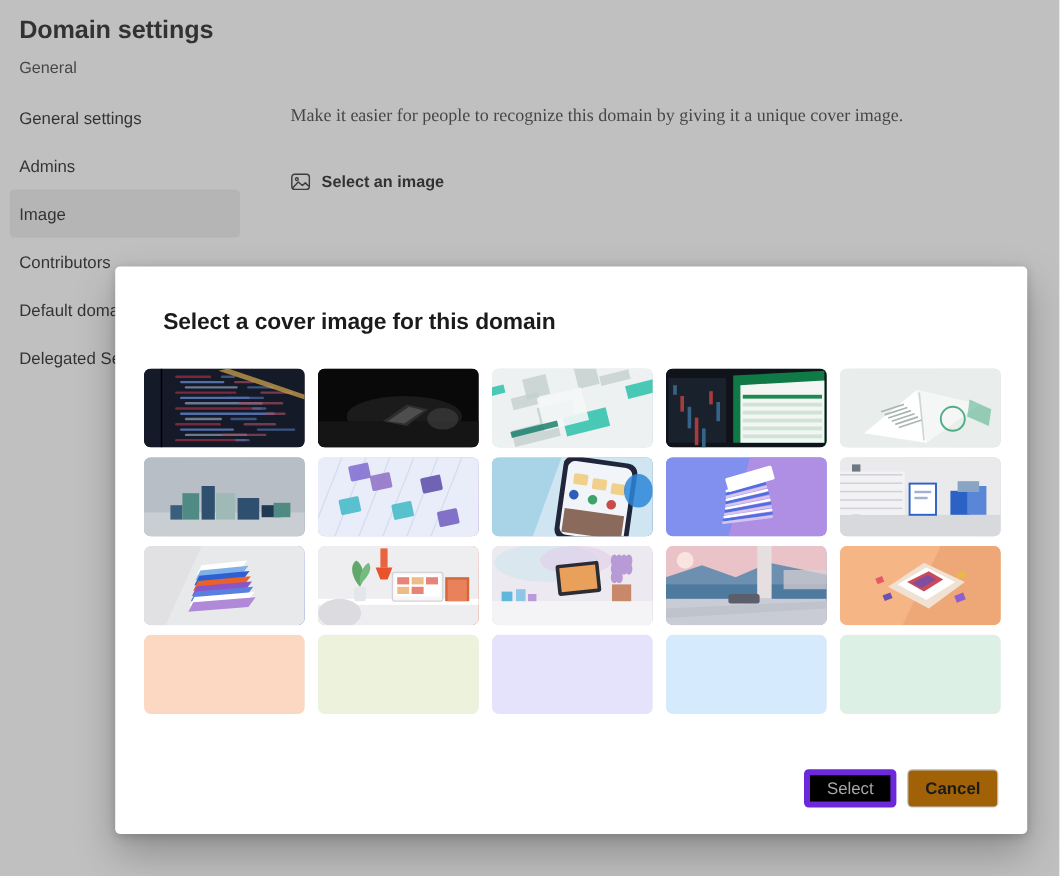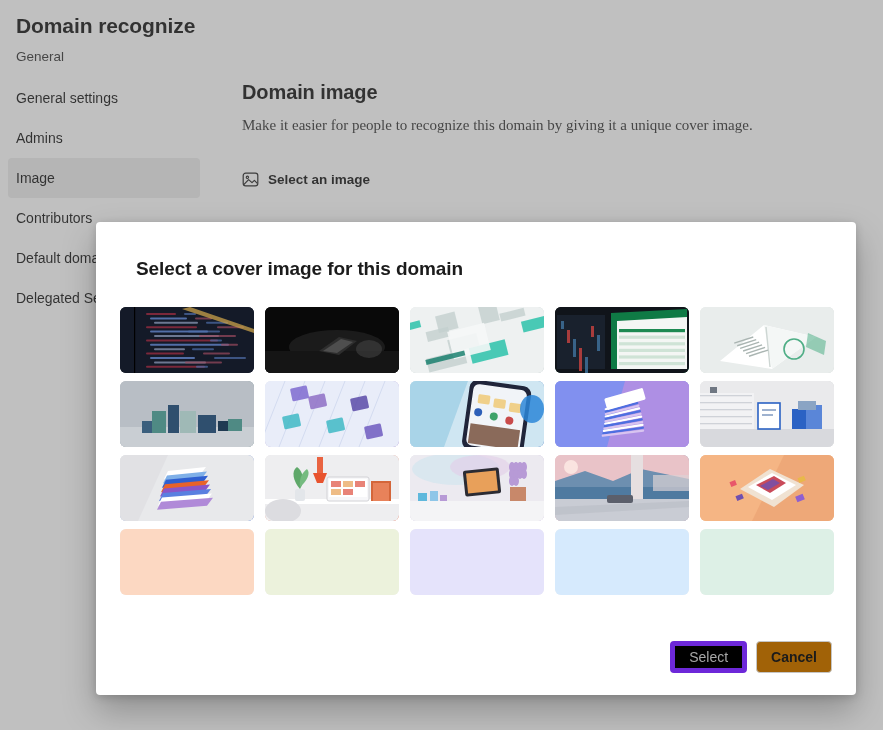--- a/index.html
+++ b/index.html
@@ -196,21 +196,21 @@
   }
 </style>
 </head>
 <body>
 
 <div id="page-root">
 
   <div id="settings-page">
 
     <div class="page-header">
-      <div class="page-title">Domain recognize</div>
+      <div class="page-title">Domain settings</div>
       <div class="page-subtitle">General</div>
     </div>
 
     <div class="body-split">
 
       <nav class="sidebar" id="sidebar">
           <div class="nav-item">
             <span>General settings</span>
           </div>
           <div class="nav-item">
@@ -224,21 +224,20 @@
           </div>
           <div class="nav-item">
             <span>Default domain</span>
           </div>
           <div class="nav-item">
             <span>Delegated Settings</span>
           </div>
         </nav>
 
       <div class="content">
-        <div class="section-title">Domain image</div>
         <div class="section-desc">Make it easier for people to recognize this domain by giving it a unique cover image.</div>
 
         <div class="select-image-link">
           <span>
             <svg width="17" height="17" viewBox="0 0 17 17" fill="none">
               <rect x="1.2" y="2.2" width="14.6" height="12.6" rx="2.4" stroke="#2b2b2b" stroke-width="1.2"></rect>
               <circle cx="5.4" cy="6.3" r="1.15" stroke="#2b2b2b" stroke-width="1.1"></circle>
               <path d="M1.8 13.6 L6.6 8.6 L10 11.6 L12.4 9.4 L15.3 12.3" stroke="#2b2b2b" stroke-width="1.2" stroke-linejoin="round" fill="none"></path>
             </svg>
           </span>

